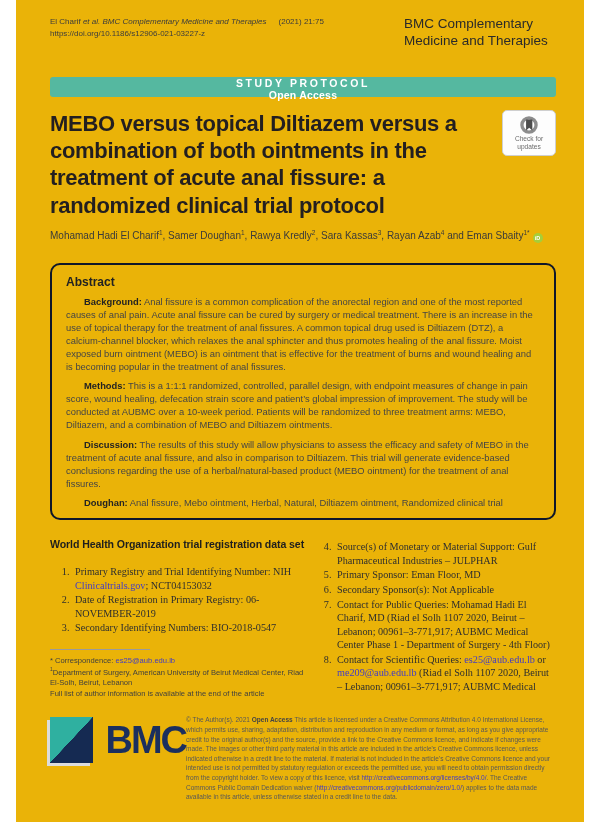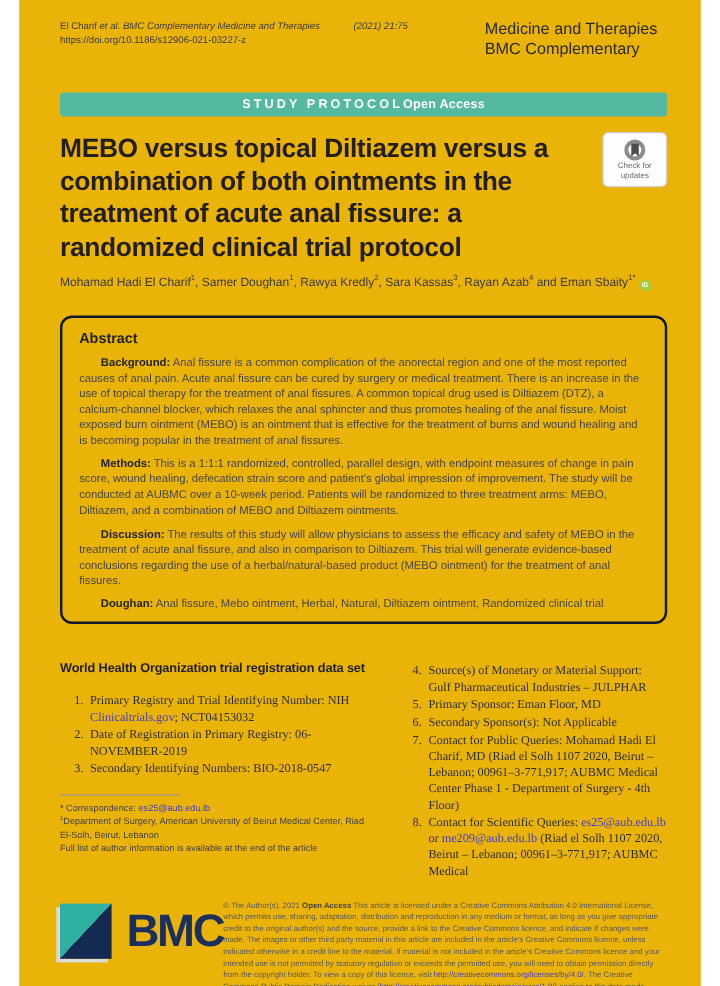--- a/index.html
+++ b/index.html
@@ -7,27 +7,27 @@
   .page {
     position:relative; width:568px; height:822px; margin:0 auto;
     background:#eab308; overflow:hidden;
     padding:16px 28px 14px 34px;
     font-family:"Liberation Sans", sans-serif; color:#231f20;
   }
   
   .top-header { display:flex; justify-content:space-between; align-items:flex-start; }
   .cite { font-size:8px; color:#3c3c3c; line-height:1.5; }
   .cite-line1 { display:flex; }
-  .cite-issue { margin-left:28px;font-style:italic; }
+  .cite-issue { margin-left:12px; }
   .journal-name { font-size:13.5px; color:#2a2a2a; line-height:1.25; width:152px; }
   
   .banner {
     margin-top:27px; height:20px; background:#55b8a0; border-radius:3px;
-    display:flex; justify-content:center; align-items:center;
-    padding:0 9px; color:#ffffff; font-weight:bold;
+    display:flex; justify-content:space-between; align-items:center;
+    padding:0 9px; color:#ffffff; font-weight:bold;flex-direction:column;
   }
   .banner-type { font-size:10.5px; letter-spacing:2.6px; }
   .banner-access { font-size:10.5px; letter-spacing:0.2px; }
   
   .title-row { display:flex; margin-top:13px; }
   .article-title {
     flex:1; max-width:462px; font-size:22px; line-height:1.24;
     font-weight:bold; letter-spacing:-0.3px; color:#231f20;
   }
   .updates-badge {
@@ -50,21 +50,21 @@
   .abstract-box {
     margin-top:20px; border:2px solid #0f172a; border-radius:10px;
     padding:10px 14px 8px 14px;
   }
   .abstract-title { font-size:12px; font-weight:bold; color:#222; }
   .abstract-box p { margin-top:7px; font-size:9.4px; line-height:1.37; color:#454545; }
   .abstract-box p strong { color:#232323;padding-left:18px; }
   a.lnk { color:#413bc7; text-decoration:none; cursor:pointer; }
   sup { font-size:0.62em; vertical-align:super; }
   
-  .columns { display:flex; margin-top:31px; gap:20px; }
+  .columns { display:flex; margin-top:18px; }
   .col-left { width:262px; }
   .col-right { flex:1; }
   .who-heading { font-size:10.6px; font-weight:bold; letter-spacing:-0.1px; line-height:1.3; color:#1e1e1e; }
   ol.who-list {
     margin-top:13px; padding-left:22px;
     font-family:"Liberation Serif", serif; font-size:10.2px; line-height:1.33; color:#2e2e2e;
   }
   ol.who-list li { margin-bottom:1px; padding-left:3px; }
   .col-right ol.who-list { margin-top:2px; }
   
@@ -94,22 +94,22 @@
 
   <div class="top-header">
     <div class="cite">
       <div class="cite-line1">
         <span><span>El Charif </span><em>et al. BMC Complementary Medicine and Therapies</em></span>
         <span class="cite-issue">(2021) 21:75</span>
       </div>
       <div>https://doi.org/10.1186/s12906-021-03227-z</div>
     </div>
     <div class="journal-name">
+      <div>BMC Complementary</div>
       <div>Medicine and Therapies</div>
-      <div>BMC Complementary</div>
     </div>
   </div>
 
   <div class="banner">
     <span class="banner-type">STUDY PROTOCOL</span>
     <span class="banner-access">Open Access</span>
   </div>
 
   <div class="title-row">
     <h1 class="article-title">MEBO versus topical Diltiazem versus a combination of both ointments in the treatment of acute anal fissure: a randomized clinical trial protocol</h1>

